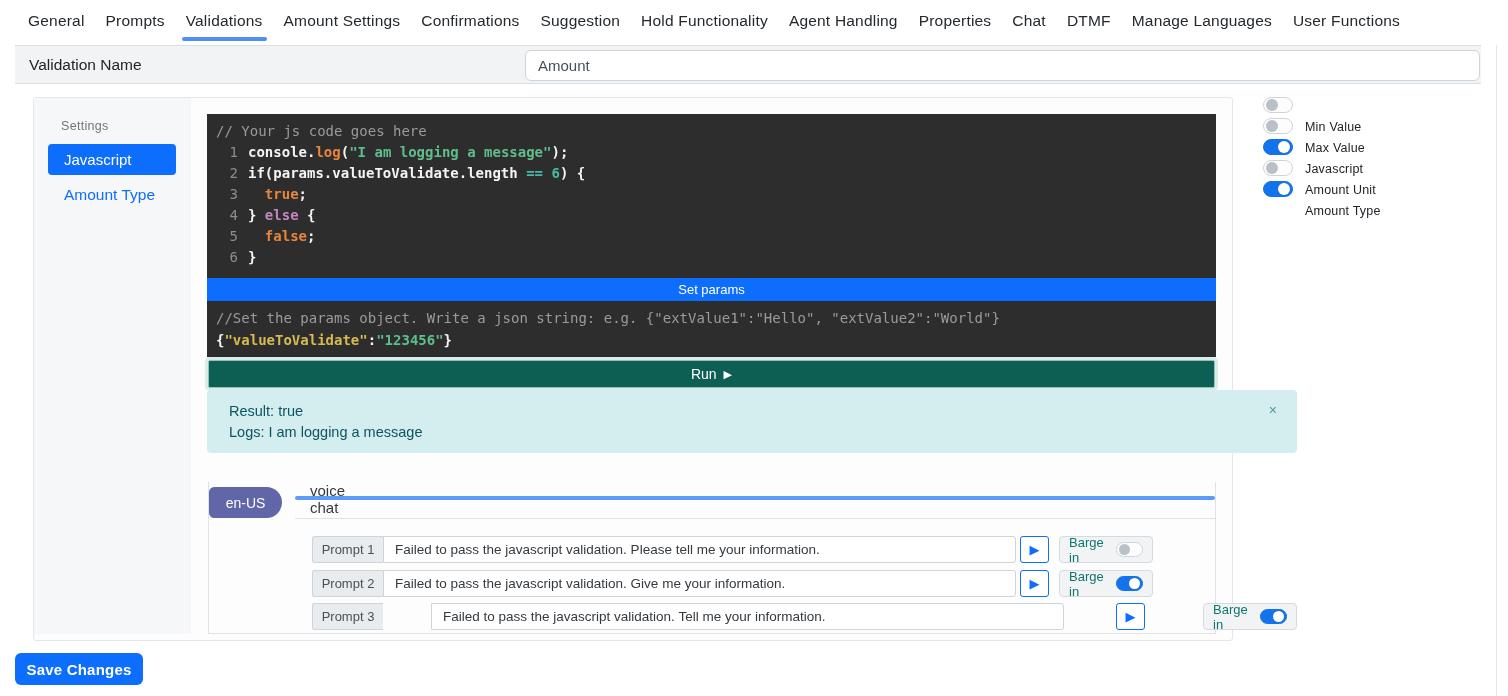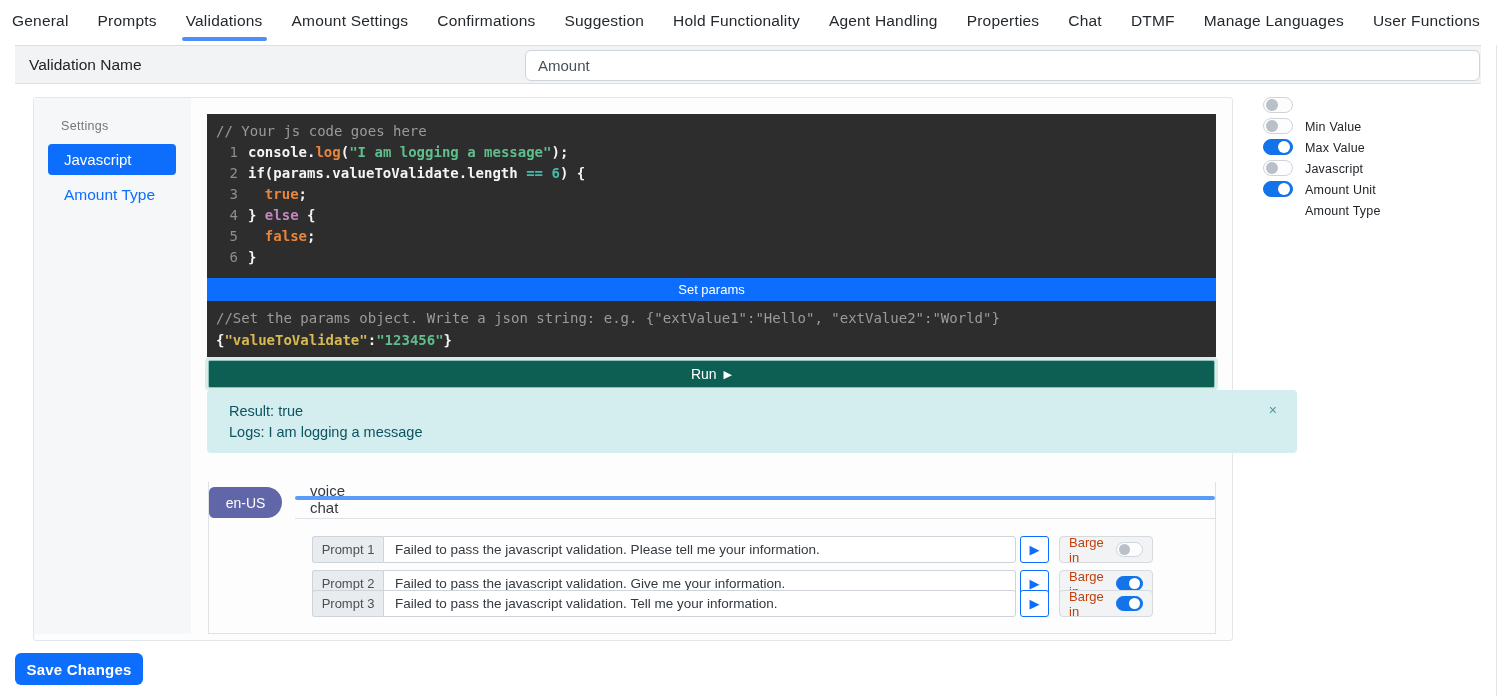--- a/index.html
+++ b/index.html
@@ -1,21 +1,21 @@
 <!DOCTYPE html>
 <html><head>
 <meta charset="utf-8">
 <style>
   * { margin:0; padding:0; box-sizing:border-box; }
   html,body { background:#fff; }
   body { font-family:"Liberation Sans", sans-serif; color:#212529; }
   .screen { position:relative; width:1508px; height:696px; background:#fff; overflow:hidden; }
 
   
-  .nav { position:absolute; left:0; top:0; width:1508px; height:41px; display:flex; align-items:center; gap:29px; padding-left:12px; }
+  .nav { position:absolute; left:0; top:0; width:1508px; height:41px; display:flex; align-items:center; gap:21px; padding-left:28px; }
   .nav-item { font-size:15.5px; color:#24292e; letter-spacing:.2px; cursor:pointer; position:relative; height:41px; display:flex; align-items:center; white-space:nowrap; }
   .nav-item.active::after { content:""; position:absolute; left:-4px; right:-4px; bottom:0; height:4px; background:#4d8ef7; border-radius:2px; }
 
   
   .vn-row { position:absolute; left:15px; top:45px; width:1466px; height:39px; background:#f1f3f4; border-top:1px solid #dcdfe3; border-bottom:1px solid #dcdfe3; }
   .vn-label { position:absolute; left:14px; top:0; height:100%; display:flex; align-items:center; font-size:15.5px; color:#212529; }
   .vn-input { position:absolute; left:510px; top:4px; width:955px; height:31px; border:1px solid #ced4da; border-radius:6px; background:#fff; font-family:"Liberation Sans",sans-serif; font-size:15px; color:#495057; padding:0 12px; outline:none; }
 
   
   .card { position:absolute; left:33px; top:97px; width:1200px; height:544px; background:#fdfdfe; border:1px solid #e3e6ea; border-radius:3px; }
@@ -50,25 +50,25 @@
   .alert-close { position:absolute; right:20px; top:10px; color:#4d98a0; font-size:14px; cursor:pointer; }
 
   
   .lang-pill { position:absolute; left:175px; top:389px; width:73px; height:31px; background:#6066a8; border-radius:6px 18px 18px 6px; color:#fff; font-size:14px; display:flex; align-items:center; justify-content:center; cursor:pointer; }
   .tab-panel { position:absolute; left:174px; top:384px; width:1008px; height:152px; border:1px solid #dee2e6; border-top:none; background:transparent; }
   .tabs { position:absolute; left:86px; top:0; right:0; height:37px; border-bottom:1px solid #dee2e6; display:flex;flex-direction:column; }
   .tab { padding:0 15px; display:flex; align-items:center; font-size:15px; color:#343a40; cursor:pointer; position:relative; }
   .tab.active::after { content:""; position:absolute; left:0; right:0; bottom:-1px; height:4px; background:#5b9cf8; border-radius:2px; }
 
   .p-row { position:absolute; left:103px; display:flex; height:27px; align-items:stretch; }
-  .p-row.r0 { top:54px; } .p-row.r1 { top:88px; } .p-row.r2 { top:108px; }
+  .p-row.r0 { top:54px; } .p-row.r1 { top:88px; } .p-row.r2 { top:121px;gap:48px; }
   .p-label { width:71px; background:#e9ecef; border:1px solid #ced4da; border-right:none; border-radius:3px 0 0 3px; display:flex; align-items:center; justify-content:center; font-size:13px; color:#495057; white-space:nowrap; }
   .p-input { width:633px; border:1px solid #ced4da; border-radius:0 3px 3px 0; padding:0 11px; font-family:"Liberation Sans",sans-serif; font-size:13.5px; color:#343a40; outline:none; background:#fff; }
   .play-btn { margin-left:4px; width:29px; background:#fff; border:1px solid #0d6efd; border-radius:3px; color:#0d6efd; display:flex; align-items:center; justify-content:center; font-size:13px; cursor:pointer; }
-  .barge { margin-left:10px; width:94px; background:#f1f3f5; border:1px solid #d6dade; border-radius:4px; display:flex; align-items:center; padding:0 9px; gap:9px; font-size:13px; color:#c2410c; cursor:pointer; }
+  .barge { margin-left:10px; width:94px; background:#f1f3f5; border:1px solid #d6dade; border-radius:4px; display:flex; align-items:center; padding:0 9px; gap:9px; font-size:13px; color:#0f766e; cursor:pointer; }
 
   
   .toggle { position:relative; width:30px; height:16px; border-radius:9px; background:#fdfdfd; border:1px solid #ced4da; flex:0 0 auto; cursor:pointer; }
   .toggle::after { content:""; position:absolute; width:12px; height:12px; border-radius:50%; background:#b9c0c7; top:1px; left:2px; }
   .toggle.on { background:#1273eb; border-color:#1273eb; }
   .toggle.on::after { left:auto; right:2px; background:#fff; }
   .toggle.sm { width:27px; height:15px; }
   .toggle.sm::after { width:11px; height:11px; }
 
   

